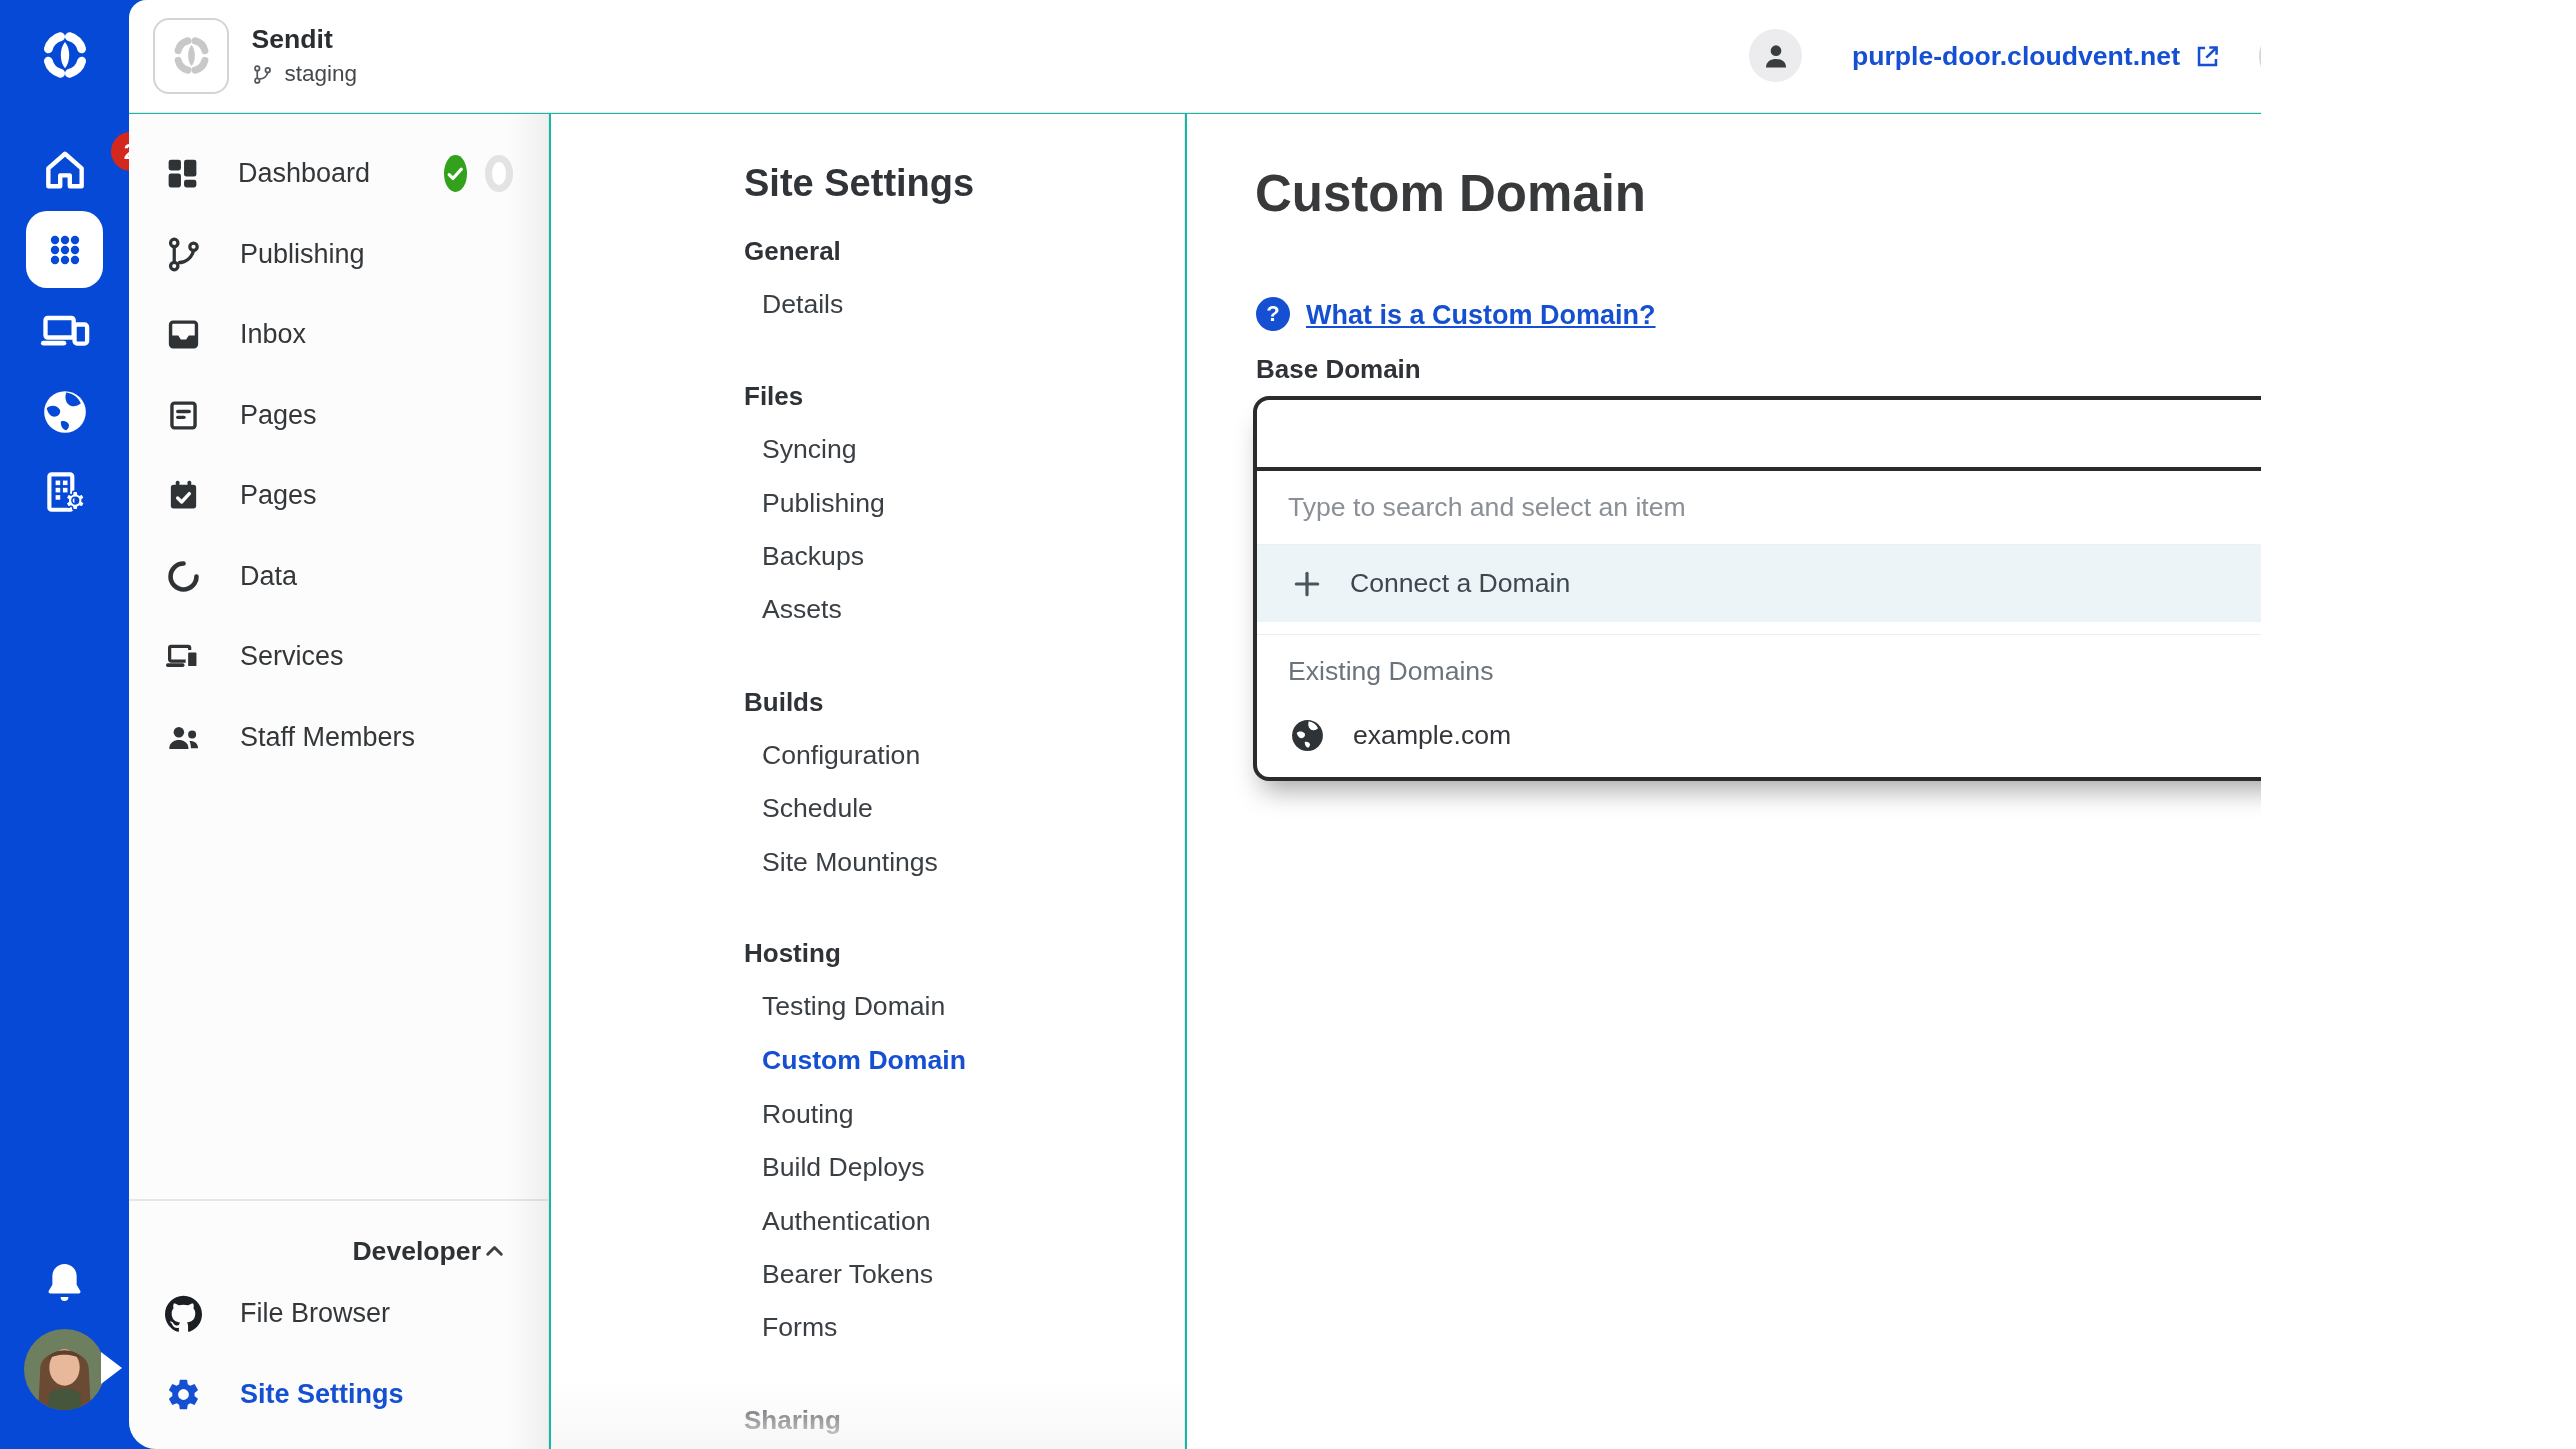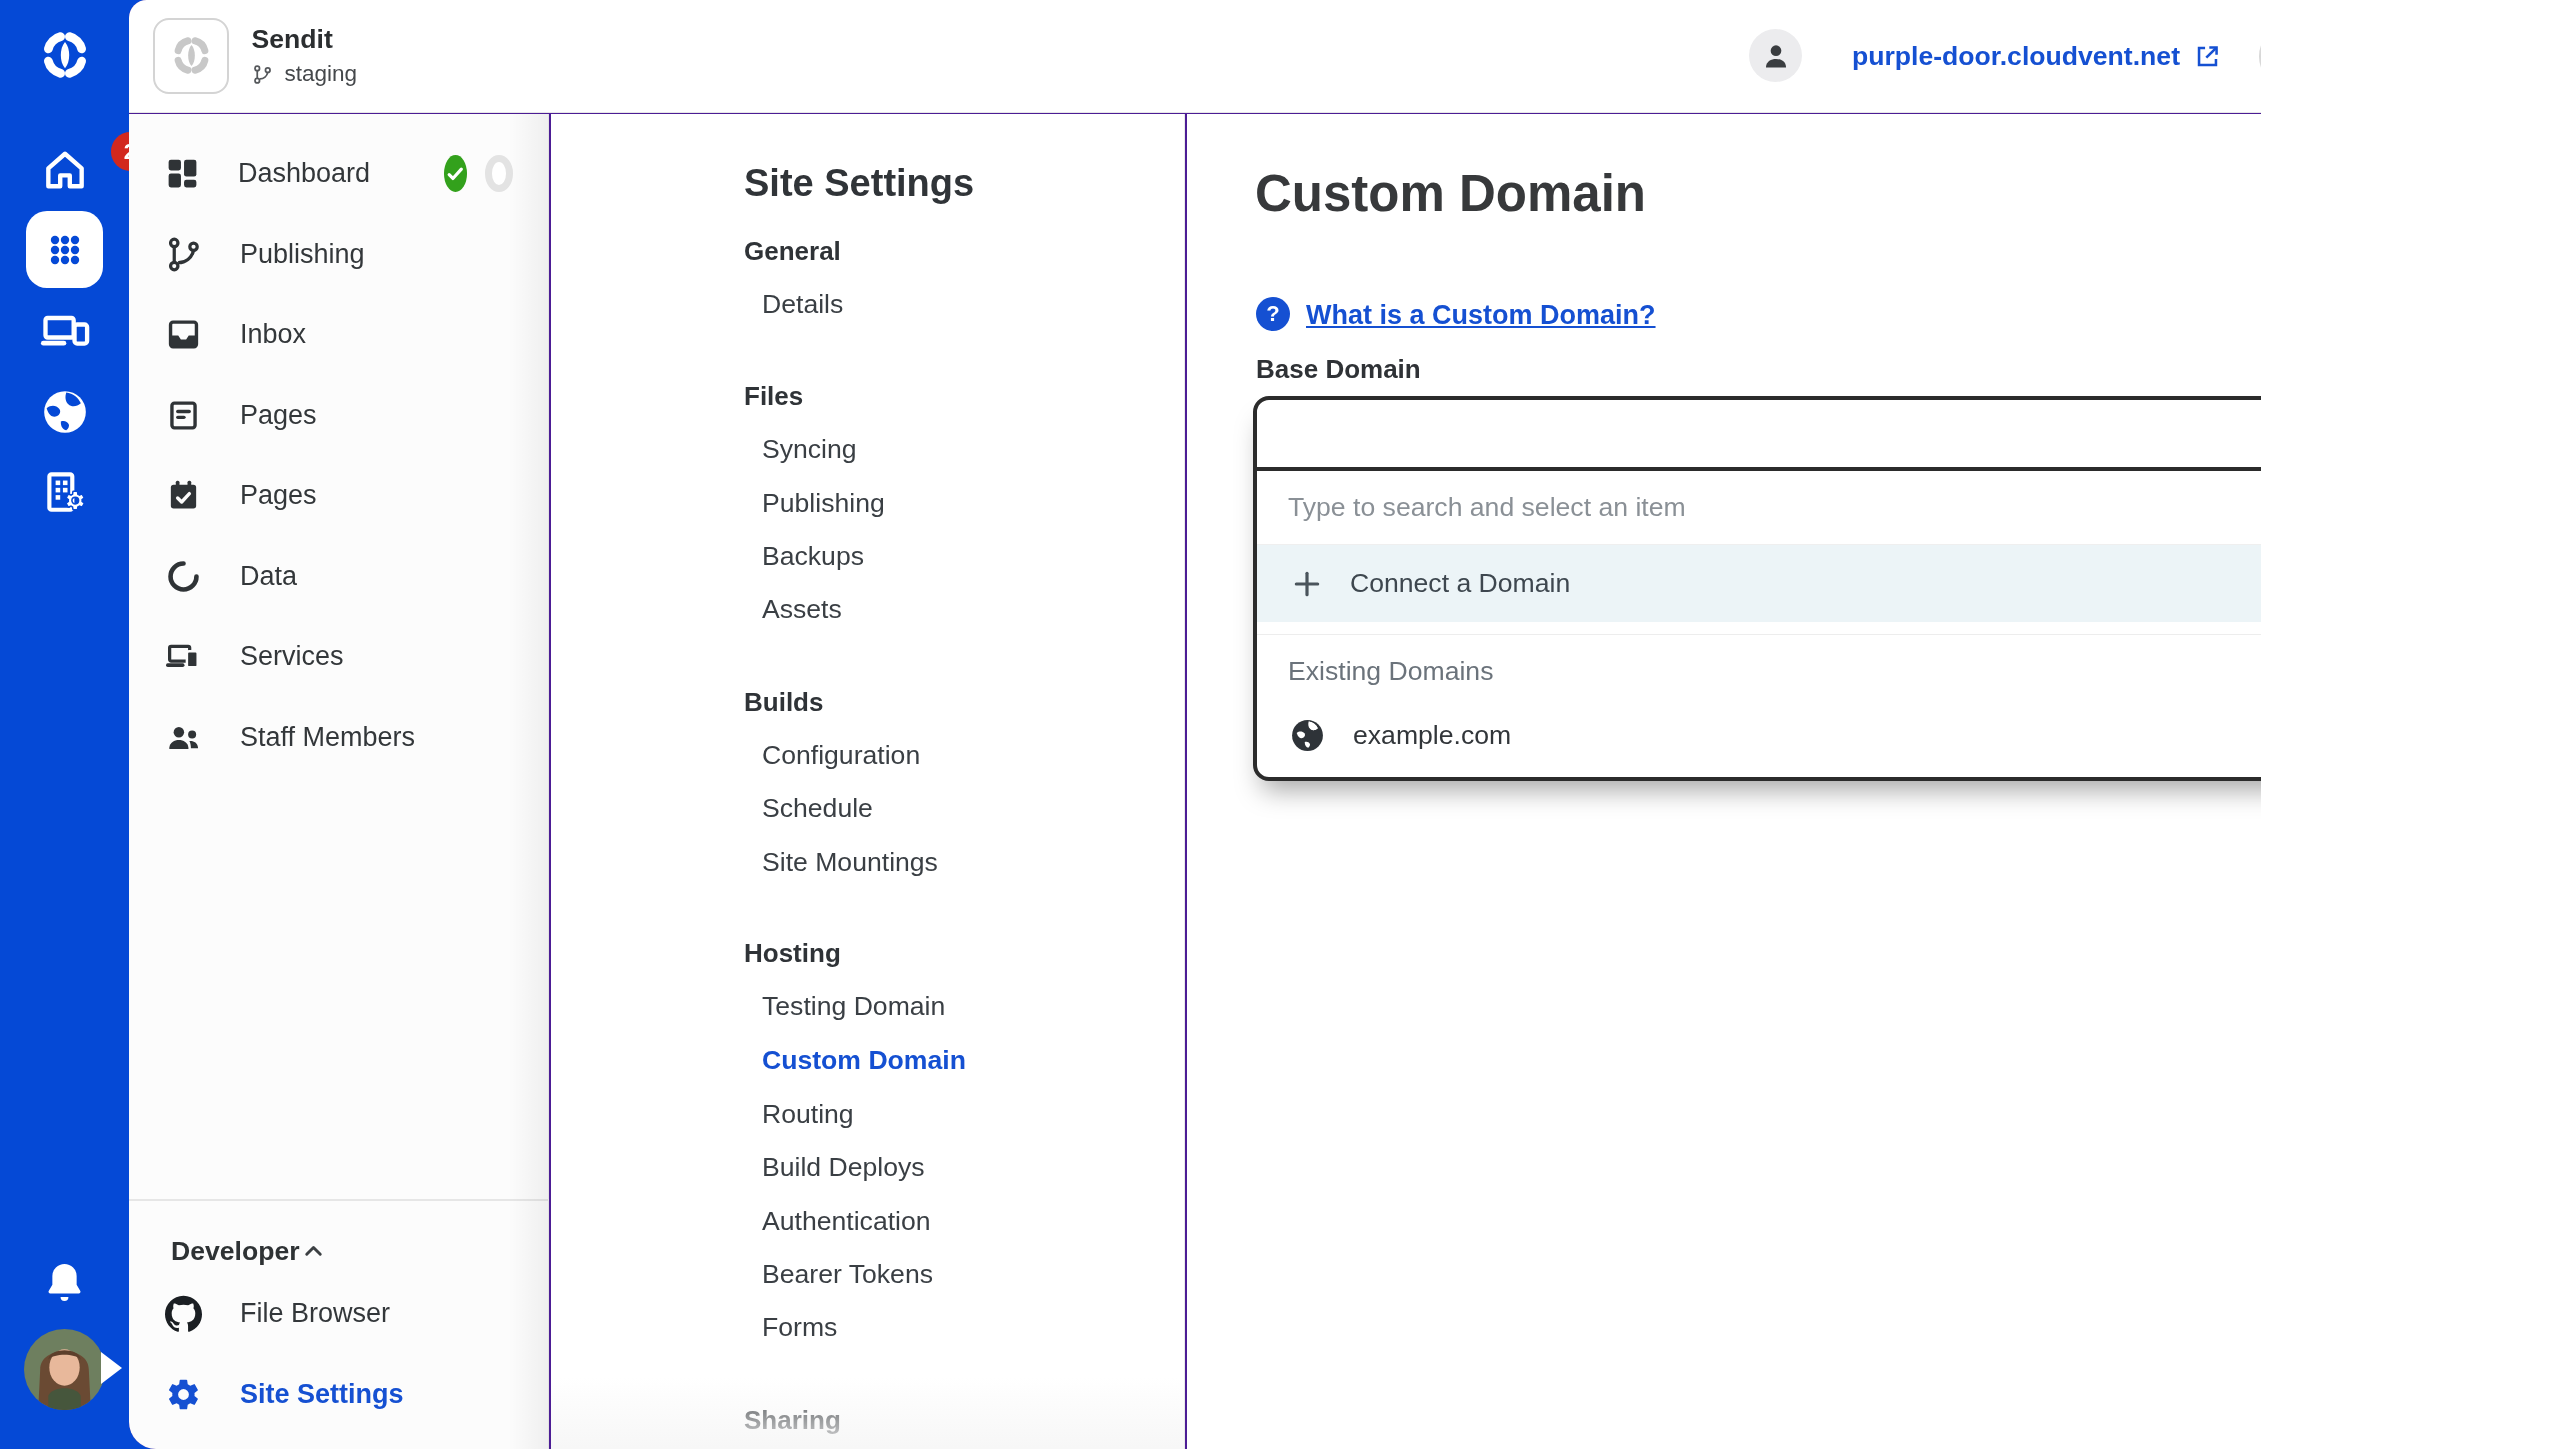--- a/index.html
+++ b/index.html
@@ -19,21 +19,21 @@
   .rail{position:absolute;left:0;top:0;width:177px;height:1449px;background:var(--rail-blue)}
   .rail-item{position:absolute;left:0;width:129px;display:flex;justify-content:center;align-items:center;color:#fff}
   .rail-active{position:absolute;left:26px;width:77px;height:77px;background:#fff;border-radius:21px;
     display:flex;align-items:center;justify-content:center}
   .badge{position:absolute;left:71px;top:-13px;min-width:39px;height:39px;background:var(--badge-red);
     border-radius:19.3px;color:#fff;font-size:22.5px;font-weight:700;display:flex;align-items:center;justify-content:center}
   .rail-avatar{width:81px;height:81px;border-radius:50%;overflow:hidden}
   .tri{width:0;height:0;border-top:16px solid transparent;border-bottom:16px solid transparent;border-left:21px solid #fff}
 
   
-  .panel{position:absolute;left:129px;top:0;width:2132px;height:1449px;background:#4c1d95;
+  .panel{position:absolute;left:129px;top:0;width:2132px;height:1449px;background:#14b8a6;
     border-top-left-radius:17.7px;border-bottom-left-radius:27px;overflow:hidden}
 
   
   .topbar{position:absolute;left:0;top:0;width:2447px;height:113px;background:#fff;border-bottom:1.6px solid #e7e7e7}
   .site-switch{position:absolute;left:24px;top:17.7px;display:flex;align-items:center;gap:22.5px;cursor:pointer}
   .logo-box{width:76px;height:76px;border:2.4px solid #d4d4d4;border-radius:16px;background:#fff;
     display:flex;align-items:center;justify-content:center}
   .site-name{font-size:26.6px;font-weight:700;color:#2b2e30;line-height:1.2}
   .site-env{display:flex;align-items:center;gap:12px;font-size:22.5px;color:#45484b;margin-top:4.8px}
   .tb-avatar{position:absolute;left:1620px;top:29px;width:53px;height:53px;border-radius:50%;background:#ececee;
@@ -53,21 +53,21 @@
   .sidebar::after{content:"";position:absolute;right:0;top:0;width:40px;height:100%;
     background:linear-gradient(to right,rgba(0,0,0,0),rgba(0,0,0,0.05))}
   .sidebar{border-right:1.6px solid #e3e3e3}
   .srow{position:absolute;left:35px;height:81px;display:flex;align-items:center;gap:37px;color:#33373a;cursor:pointer}
   .srow .lbl{font-size:27px;color:#33373a}
   .sicon{width:39px;display:flex;justify-content:center;color:#2f3336}
   .status-check{width:37px;height:37px;border-radius:50%;background:var(--success-green);
     display:flex;align-items:center;justify-content:center}
   .status-ring{width:37px;height:37px;border-radius:50%;border:7.2px solid #e3e3e3;background:#fff}
   .sdivider{position:absolute;left:0;width:420px;height:1.6px;background:#e6e6e6}
-  .dev-head{position:absolute;left:42px;width:349px;display:flex;align-items:center;justify-content:flex-start;
+  .dev-head{position:absolute;left:30px;width:349px;display:flex;align-items:center;justify-content:flex-end;
     height:72px;cursor:pointer}
   .dev-head .lbl{font-size:26.6px;font-weight:700;color:#2e3234}
   .srow.active .lbl{color:var(--accent);font-weight:700}
 
   
   .snav{position:absolute;left:422px;top:114px;width:634px;height:1335px;background:#fff;border-right:1.6px solid #eaeaea}
   .snav-title{position:absolute;left:193px;top:48px;font-size:38px;font-weight:700;color:#303438}
   .nsec{position:absolute;left:193px;font-size:26px;font-weight:700;color:#2f3337}
   .nitem{position:absolute;left:211px;font-size:26.6px;color:#3a3f44;cursor:pointer}
   .nitem.active{color:var(--accent);font-weight:700}

